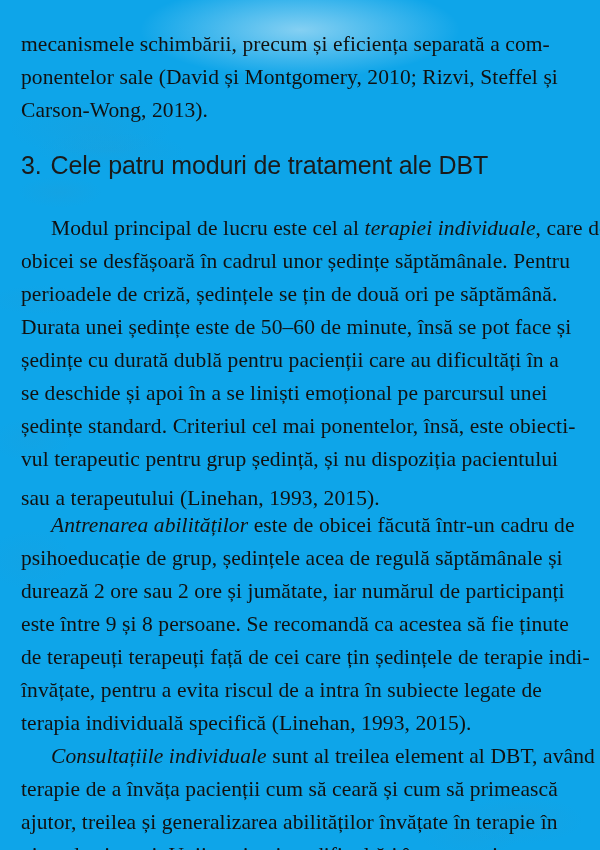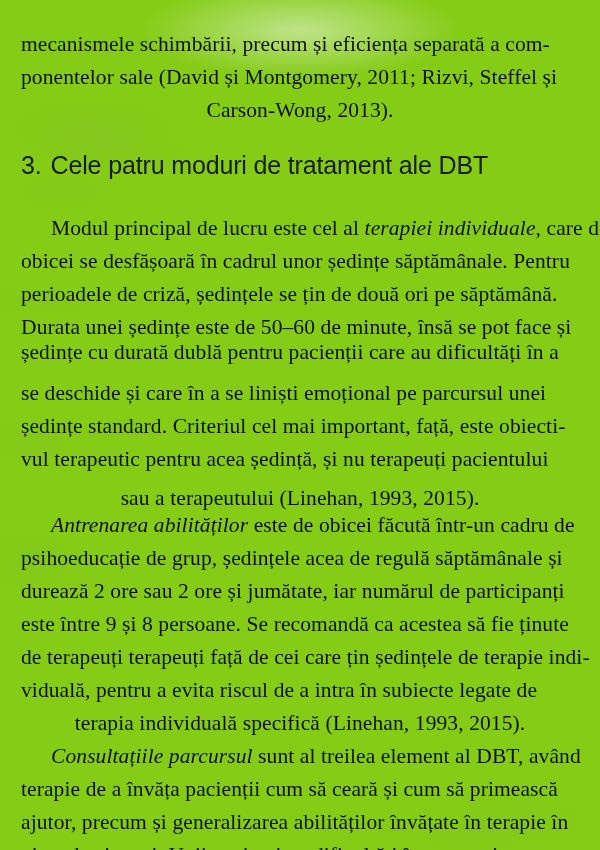--- a/index.html
+++ b/index.html
@@ -6,21 +6,21 @@
     margin: 0;
     padding: 0;
     background: #ffffff;
   }
 
   .page {
     position: relative;
     width: 600px;
     height: 850px;
     overflow: hidden;
-    background: #84cc16;
+    background: #0ea5e9;
     font-family: "Liberation Serif", serif;
     color: #111111;
   }
 
   
   .scan-noise {
     position: absolute;
     inset: 0;
     pointer-events: none;
     background:
@@ -58,21 +58,21 @@
   }
 
   
   .tline.j {
     display: flex;
     justify-content: space-between;
     white-space: normal;
   }
   .tline.j > span { white-space: pre; }
 
-  .tline.last { display: block; text-align: center; }
+  .tline.last { display: block; }
 
   i, .it { }
 
   .heading {
     position: absolute;
     left: 21px;
     top: 132px;
     font-family: "Liberation Sans", sans-serif;
     font-weight: normal;
     font-size: 25px;
@@ -89,21 +89,21 @@
 <div class="page">
   <div class="scan-noise"></div>
 
   <div class="content">
 
     <div class="para">
       <div class="tline j" style="top:34px">
         <span>mecanismele schimbării, precum și eficiența separată a com-</span>
       </div>
       <div class="tline j" style="top:67px">
-        <span>ponentelor sale (David și Montgomery, 2011; Rizvi, Steffel și</span>
+        <span>ponentelor sale (David și Montgomery, 2010; Rizvi, Steffel și</span>
       </div>
       <div class="tline last" style="top:100px">
         <span>Carson-Wong, 2013).</span>
       </div>
     </div>
 
     <h2 class="heading" style="left:0">
       <span class="num">3.</span><span>Cele patru moduri de tratament ale DBT</span>
     </h2>
 
@@ -113,31 +113,31 @@
       </div>
       <div class="tline j" style="top:251px">
         <span>obicei se desfășoară în cadrul unor ședințe săptămânale. Pentru</span>
       </div>
       <div class="tline j" style="top:284px">
         <span>perioadele de criză, ședințele se țin de două ori pe săptămână.</span>
       </div>
       <div class="tline j" style="top:317px">
         <span>Durata unei ședințe este de 50–60 de minute, însă se pot face și</span>
       </div>
-      <div class="tline j" style="top:342px">
+      <div class="tline j" style="top:350px">
         <span>ședințe cu durată dublă pentru pacienții care au dificultăți în a</span>
       </div>
       <div class="tline j" style="top:383px">
-        <span>se deschide și care în a se liniști emoțional pe parcursul unei</span>
+        <span>se deschide și apoi în a se liniști emoțional pe parcursul unei</span>
       </div>
       <div class="tline j" style="top:416px">
-        <span>ședințe standard. Criteriul cel mai important, față, este obiecti-</span>
+        <span>ședințe standard. Criteriul cel mai ponentelor, însă, este obiecti-</span>
       </div>
       <div class="tline j" style="top:449px">
-        <span>vul terapeutic pentru acea ședință, și nu terapeuți pacientului</span>
+        <span>vul terapeutic pentru grup ședință, și nu dispoziția pacientului</span>
       </div>
       <div class="tline last" style="top:488px">
         <span>sau a terapeutului (Linehan, 1993, 2015).</span>
       </div>
     </div>
 
     <div class="para">
       <div class="tline j" style="top:515px">
         <span style="padding-left:30px"><i>Antrenarea abilităților</i> este de obicei făcută într-un cadru de</span>
       </div>
@@ -147,36 +147,36 @@
       <div class="tline j" style="top:581px">
         <span>durează 2 ore sau 2 ore și jumătate, iar numărul de participanți</span>
       </div>
       <div class="tline j" style="top:614px">
         <span>este între 9 și 8 persoane. Se recomandă ca acestea să fie ținute</span>
       </div>
       <div class="tline j" style="top:647px">
         <span>de terapeuți terapeuți față de cei care țin ședințele de terapie indi-</span>
       </div>
       <div class="tline j" style="top:680px">
-        <span>viduală, pentru a evita riscul de a intra în subiecte legate de</span>
+        <span>învățate, pentru a evita riscul de a intra în subiecte legate de</span>
       </div>
       <div class="tline last" style="top:713px">
         <span>terapia individuală specifică (Linehan, 1993, 2015).</span>
       </div>
     </div>
 
     <div class="para">
       <div class="tline j" style="top:746px">
-        <span style="padding-left:30px"><i>Consultațiile parcursul</i> sunt al treilea element al DBT, având</span>
+        <span style="padding-left:30px"><i>Consultațiile individuale</i> sunt al treilea element al DBT, având</span>
       </div>
       <div class="tline j" style="top:779px">
         <span>terapie de a învăța pacienții cum să ceară și cum să primească</span>
       </div>
       <div class="tline j" style="top:812px">
-        <span>ajutor, precum și generalizarea abilităților învățate în terapie în</span>
+        <span>ajutor, treilea și generalizarea abilităților învățate în terapie în</span>
       </div>
       <div class="tline j" style="top:845px">
         <span>viața de zi cu zi. Unii pacienți au dificultăți în a cere ajutor pen-</span>
       </div>
 
     </div>
 
   </div>
 </div>
 

